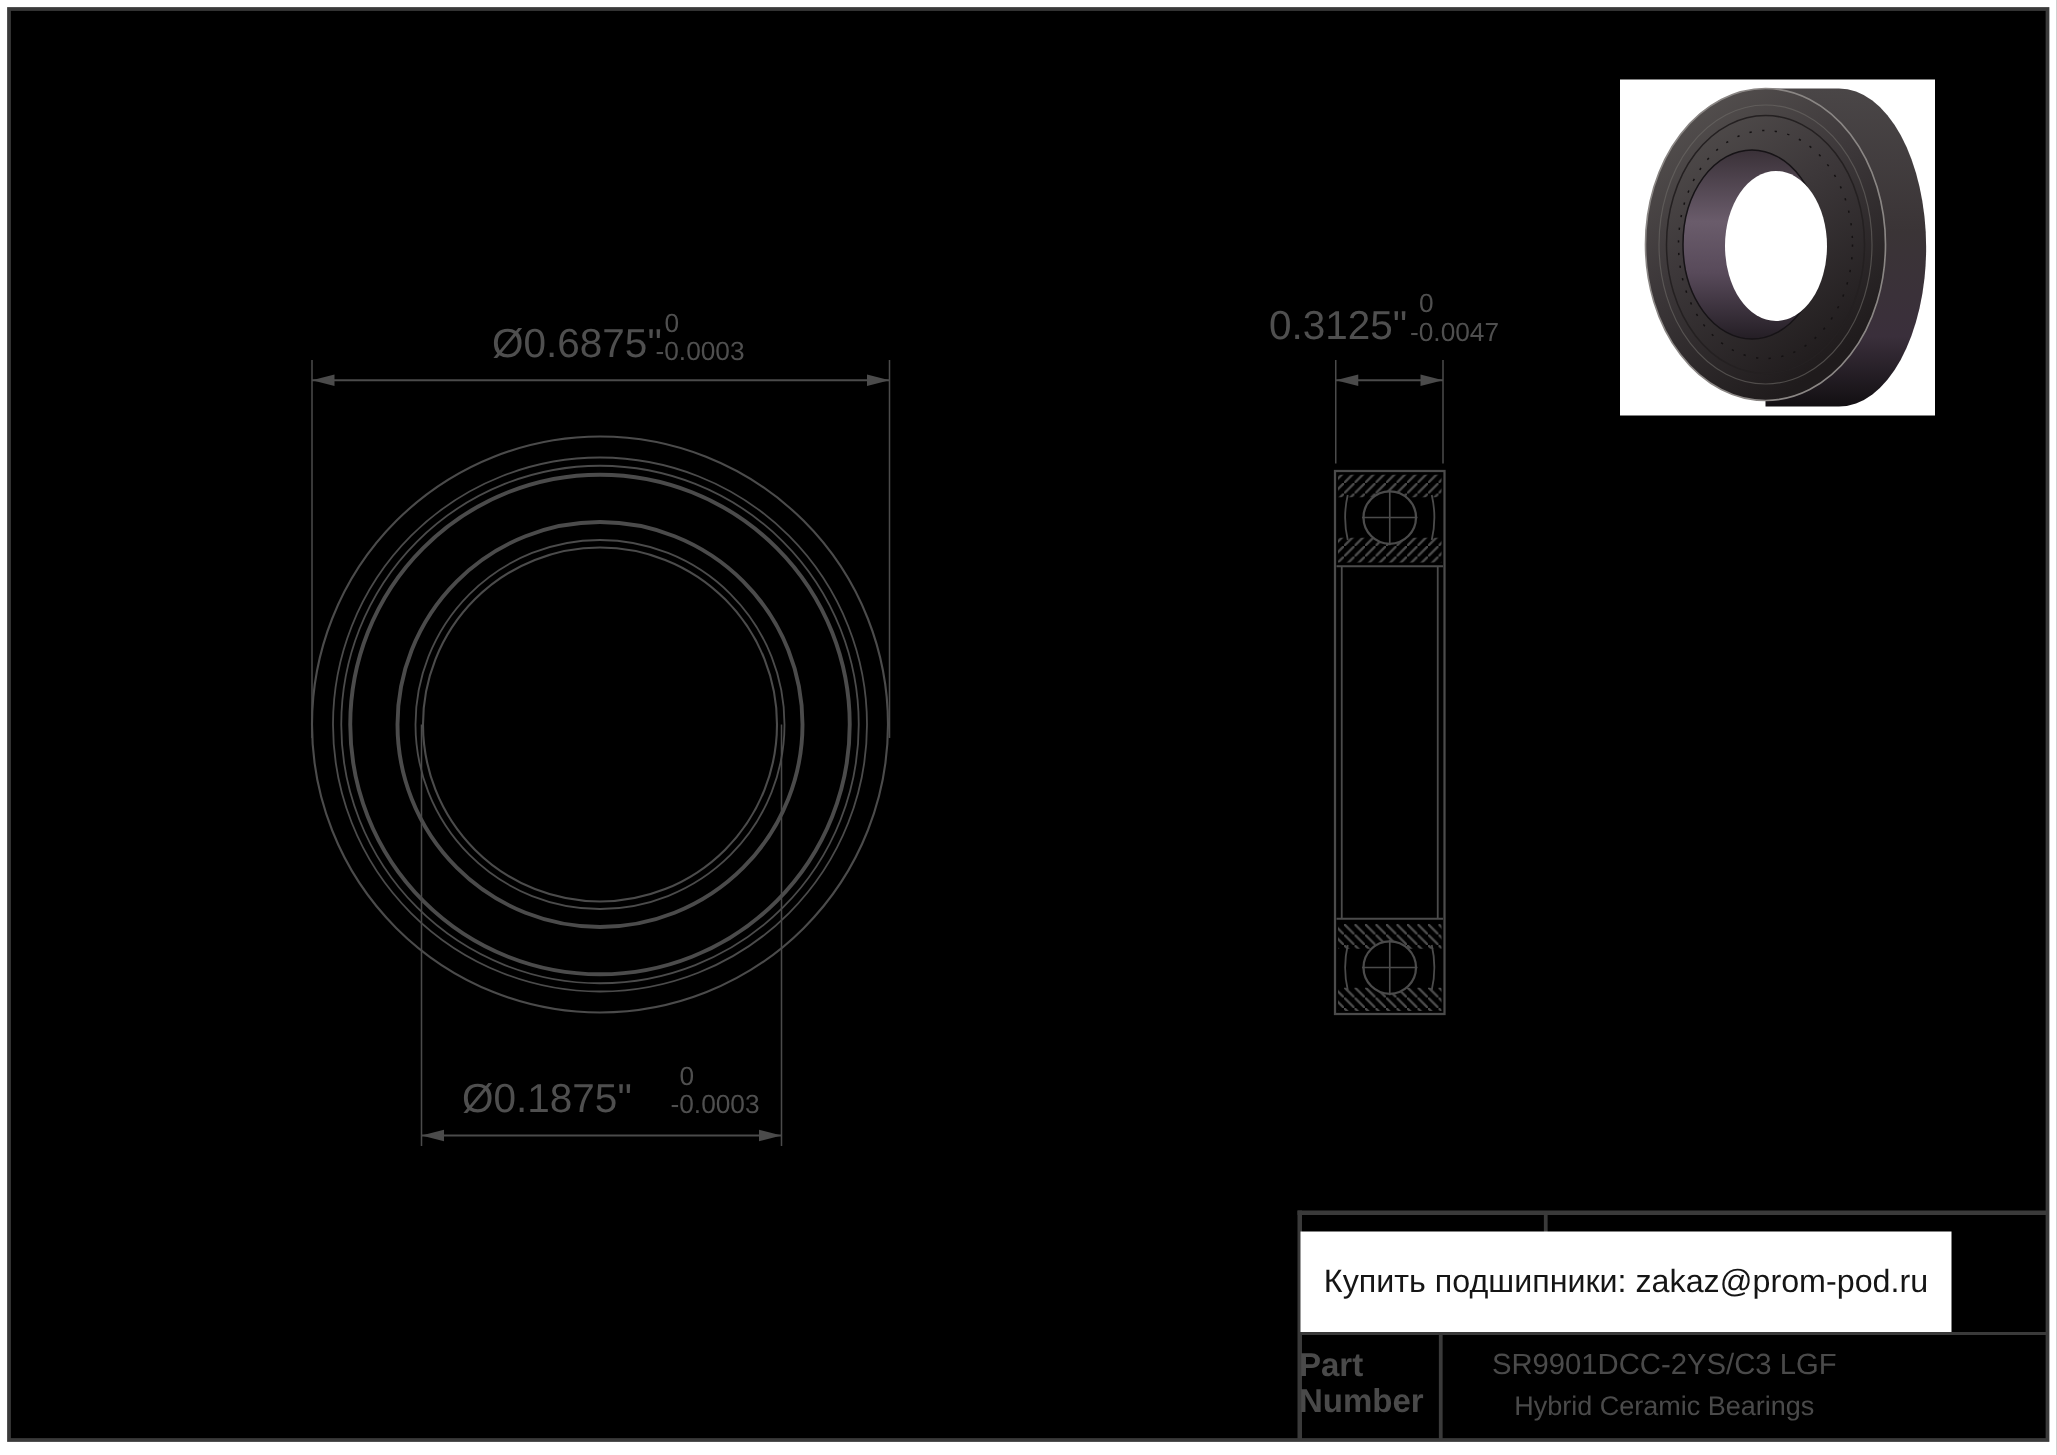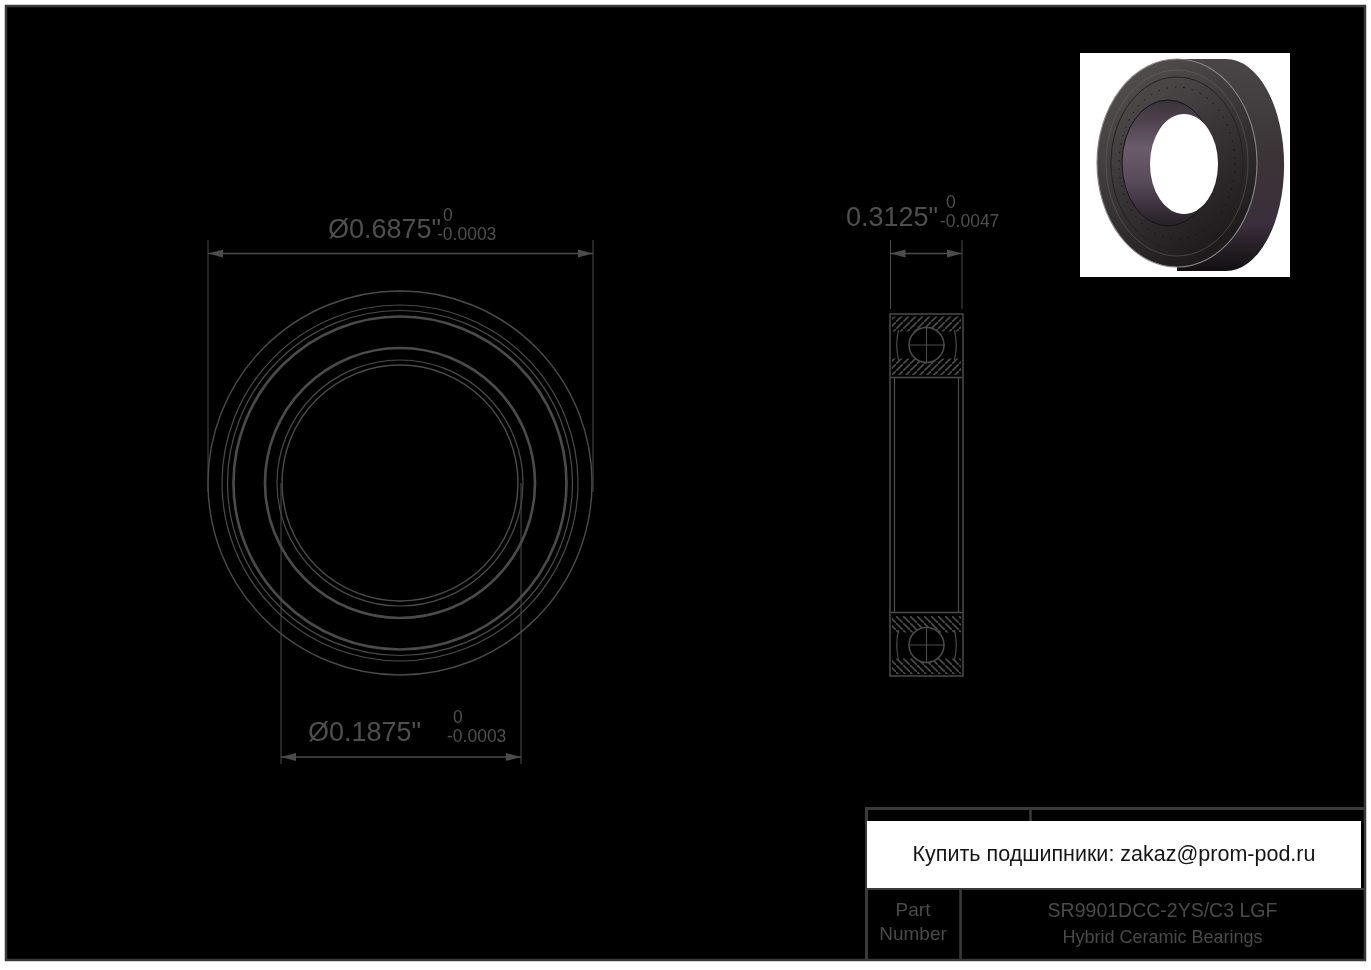--- a/index.html
+++ b/index.html
@@ -2,25 +2,25 @@
 <html><head>
 <meta charset="utf-8">
 <style>
   html,body{margin:0;padding:0;background:#ffffff;}
   .page{position:relative;width:1371px;height:970px;background:#ffffff;overflow:hidden;
         font-family:"Liberation Sans",sans-serif;}
   .drawing-svg{position:absolute;left:0;top:0;}
   .dim-main{font-size:27px;fill:#4f4f4f;}
   .dim-tol{font-size:17.5px;fill:#4f4f4f;}
   .product-img{position:absolute;left:1080px;top:53px;width:210px;height:224px;background:#ffffff;}
-  .banner{position:absolute;left:867px;top:821px;width:494px;height:67px;background:#ffffff;
+  .banner{position:absolute;left:867px;top:821px;width:434px;height:67px;background:#ffffff;
           display:flex;align-items:center;justify-content:center;font-size:21.5px;color:#151515;}
-  .part-label{position:absolute;left:866px;top:898px;width:94px;text-align:center;
-              font-size:19px;line-height:24px;color:#4a4a4a;}
-  .part-cell{position:absolute;left:961px;top:897px;width:403px;text-align:center;color:#4a4a4a;}
+  .part-label{position:absolute;left:866px;top:898px;width:94px;
+              font-size:22px;line-height:24px;color:#4a4a4a;font-weight:bold;}
+  .part-cell{position:absolute;left:908px;top:897px;width:403px;text-align:center;color:#4a4a4a;}
   .part-cell .pn{font-size:19.5px;line-height:27px;}
   .part-cell .series{font-size:18px;line-height:27px;}
 </style>
 </head>
 <body>
 
 <div class="page">
 
   <svg class="drawing-svg" width="1371" height="970" viewBox="0 0 1371 970">
     <defs>

